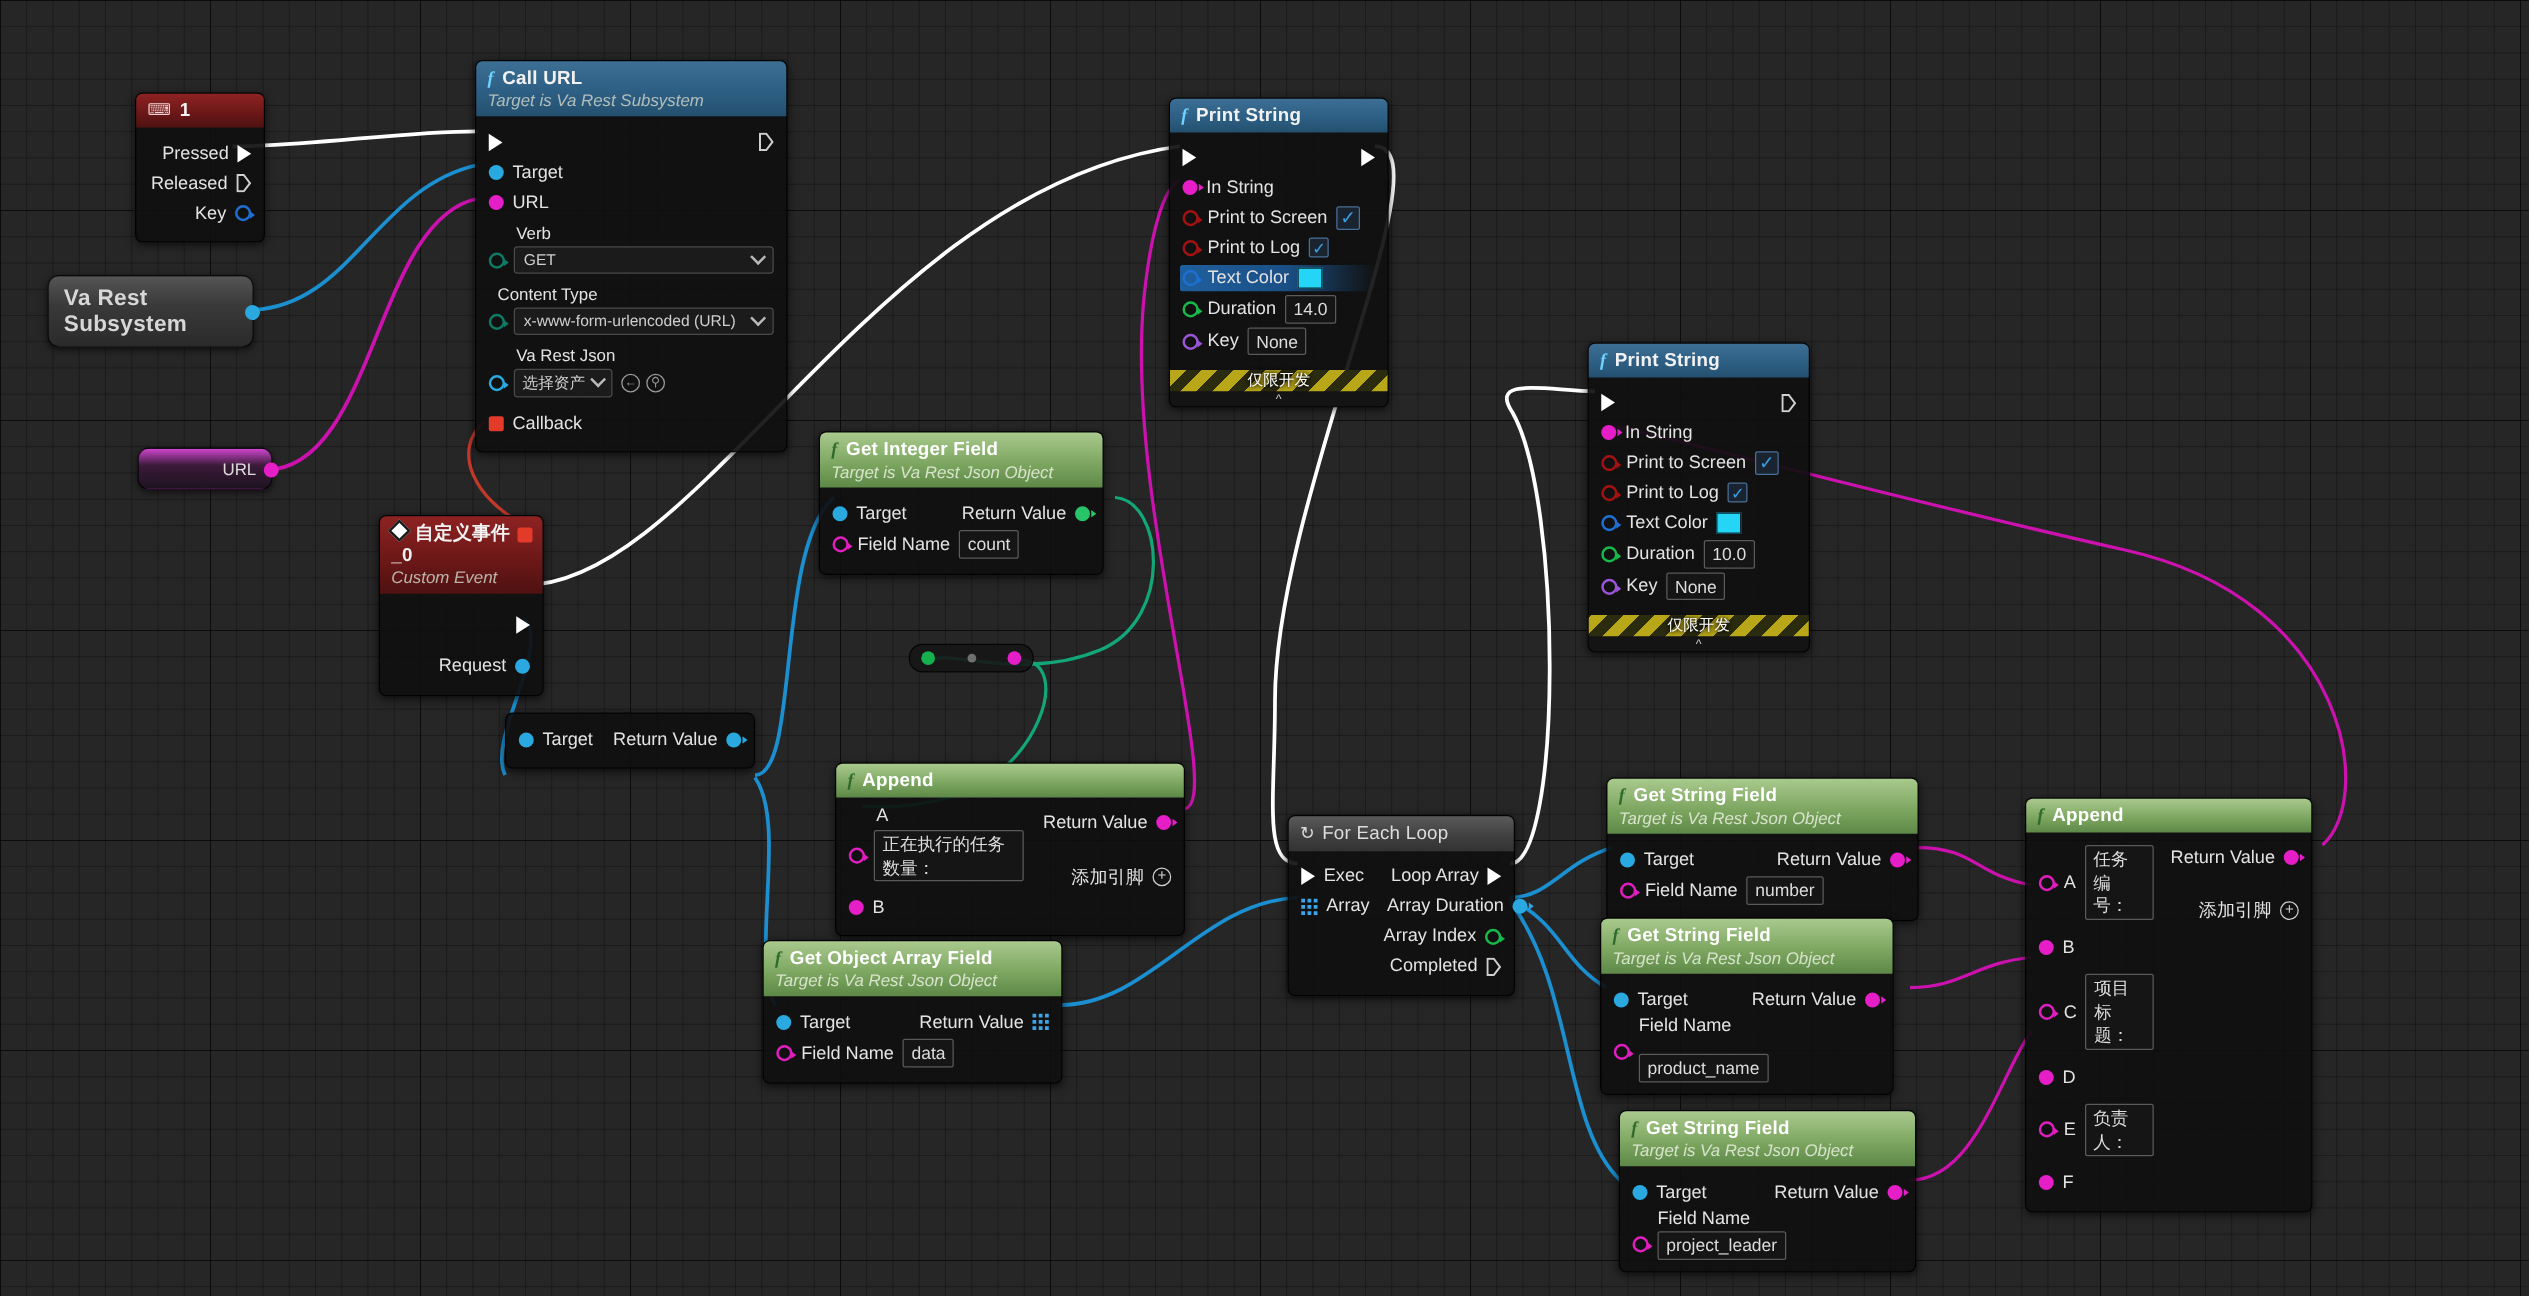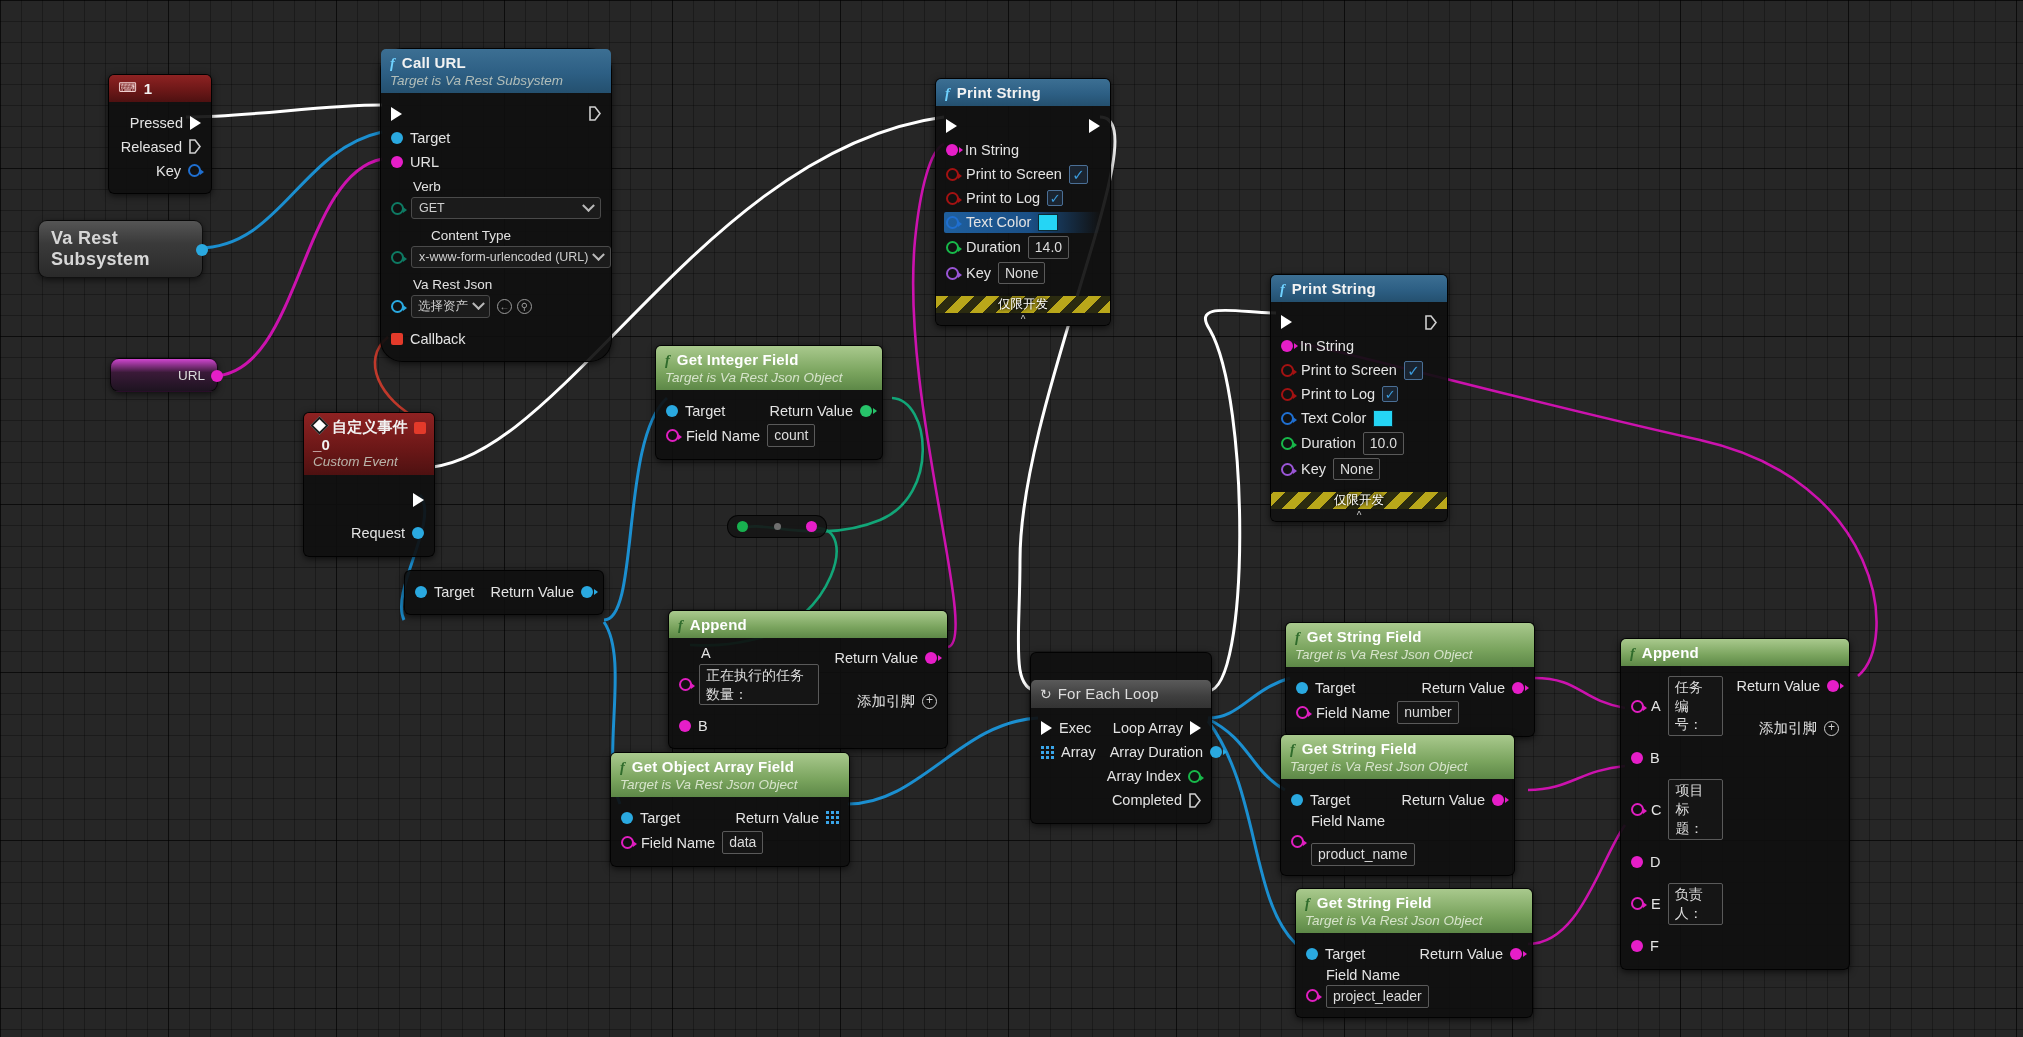--- a/index.html
+++ b/index.html
@@ -40,21 +40,21 @@
   .nhead .ttl { font-weight: bold; font-size: 15px; color: #f2f2f2; letter-spacing: .2px; }
   .nhead .sub { font-style: italic; font-size: 13.5px; color: #c9cfc4; opacity: .85; margin-top: 1px; }
   .fglyph { font-style: italic; font-weight: bold; color: #6fd2ff; margin-right: 7px; font-family: "Liberation Serif", serif; }
 
   .head-blue { background: linear-gradient(180deg,#3c6f93 0%, #2d5f84 55%, #24506f 100%); }
   .head-green { background: linear-gradient(180deg,#a9c98d 0%, #7aa45e 60%, #5d8847 100%); }
   .head-green .ttl { color: #fff; }
   .head-green .sub { color: #e8f0df; }
   .head-green .fglyph { color: #2f6b2b; }
   .head-red { background: linear-gradient(180deg,#8e2222 0%, #6a1717 60%, #4e1111 100%); }
-  .head-grey { background: linear-gradient(180deg,#5a5a5a 0%, #3e3e3e 60%, #333 100%); margin-top: 27px; }
+  .head-grey { background: linear-gradient(180deg,#5a5a5a 0%, #3e3e3e 60%, #333 100%); }
   .head-keyb { background: linear-gradient(180deg,#8e2222 0%, #6a1717 60%, #4e1111 100%); }
 
   .nbody { padding: 7px 10px 9px 10px; }
   .row { display: flex; align-items: center; gap: 7px; min-height: 21px; margin: 3px 0; }
   .row.right { justify-content: flex-end; }
   .lbl { font-size: 14.5px; color: #e3e3e3; white-space: nowrap; }
   .spacer { flex: 1; }
 
   
   .pin-exec { width: 0; height: 0; border-left: 11px solid #fff; border-top: 7px solid transparent; border-bottom: 7px solid transparent; }
@@ -243,21 +243,21 @@
     </span>
     <span class="dot cyan" style="position:absolute; right:-6px; top:23px;"></span>
   </div>
 
   <div class="pill url" style="left:110px; top:358px; width:108px; height:34px;">
     <span class="spacer"></span>
     <span>URL</span>
     <span class="dot magenta" style="position:absolute; right:-6px; top:11px;"></span>
   </div>
 
-  <div class="node" style="left:380px; top:48px; width:232px;border-radius:22px;">
+  <div class="node" style="left:380px; top:48px; width:250px;">
     <div class="nhead head-blue">
       <div><span class="fglyph">f</span><span class="ttl">Call URL</span></div>
       <div class="sub">Target is Va Rest Subsystem</div>
     </div>
     <div class="nbody">
       <div class="row">
         <span class="pin-exec"></span>
         <span class="spacer"></span>
         <span class="exechollow">
           <svg width="12" height="15" viewBox="0 0 12 15">
@@ -279,21 +279,21 @@
         <div class="row">
           <span class="ring teal"></span>
           <span class="combo" style="flex:1;">
             <span class="cv">GET</span>
             <span class="chev"></span>
           </span>
         </div>
       </div>
 
       <div style="margin-top:9px;">
-        <div class="pretty-label" style="margin-left:40px;">Content Type</div>
+        <div class="pretty-label" style="margin-left:7px;">Content Type</div>
         <div class="row">
           <span class="ring teal"></span>
           <span class="combo" style="flex:1;">
             <span class="cv">x-www-form-urlencoded (URL)</span>
             <span class="chev"></span>
           </span>
         </div>
       </div>
 
       <div style="margin-top:9px;">

